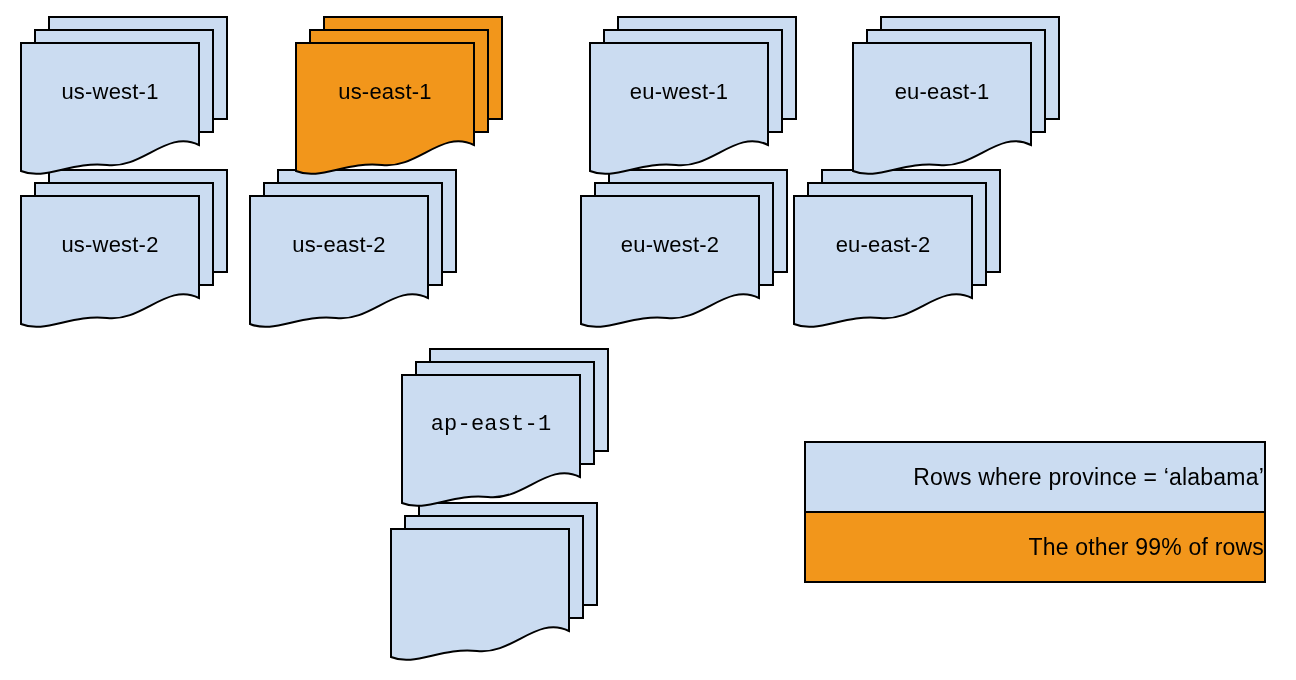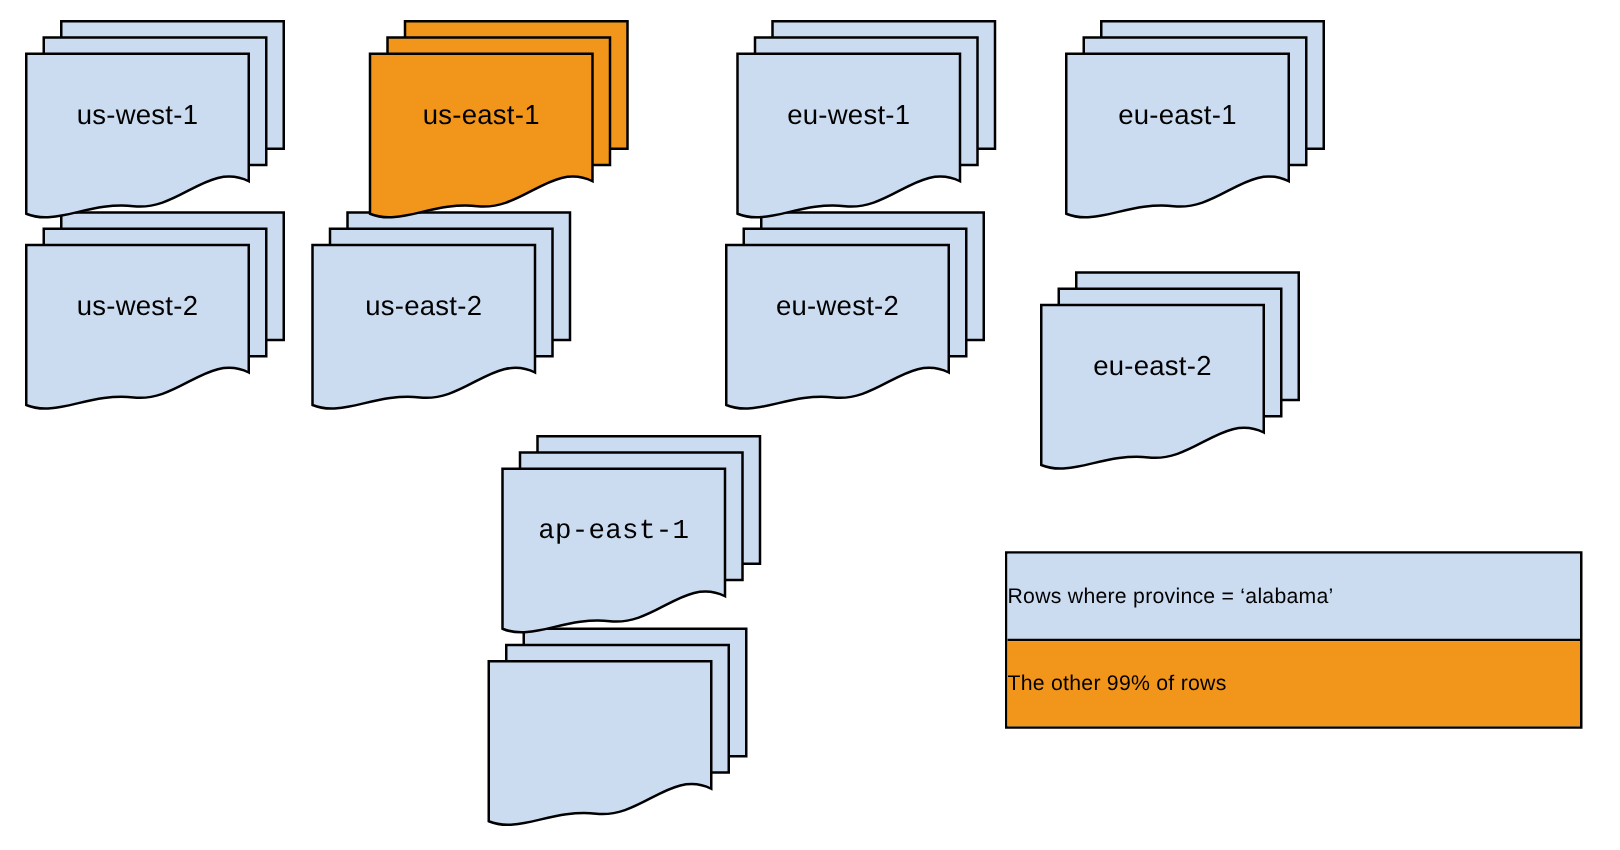--- a/index.html
+++ b/index.html
@@ -53,22 +53,22 @@
   }
   .legend {
     position: absolute;
     border: 2px solid var(--stroke, #000);
     box-sizing: border-box;
   }
   .legend-row {
     height: 68px;
     display: flex;
     align-items: center;
-    justify-content: flex-start;
-    font-size: 17px;
+    justify-content: flex-end;
+    font-size: 23px;
     letter-spacing: 0.2px;
   }
   .legend-row.blue {
     background: var(--doc-blue, #cbdcf1);
     border-bottom: 2px solid var(--stroke, #000);
   }
   .legend-row.orange {
     background: var(--doc-orange, #f2961b);
   }
 </style>
@@ -127,21 +127,21 @@
       <div class="label">us-east-2</div>
     </div>
       <div class="stack blue" style="left: 580px; top: 169px; z-index: 4;">
       <svg width="208" height="160" viewBox="0 0 208 160">
         <rect class="sheet" x="29" y="1" width="178" height="102"></rect>
         <rect class="sheet" x="15" y="14" width="178" height="102"></rect>
         <path class="front-doc" d="M1 27 L179 27 L179 129 C147 113 123 153 87 149 C51 145 25 165 1 155 Z"></path>
       </svg>
       <div class="label">eu-west-2</div>
     </div>
-      <div class="stack blue" style="left: 832px; top: 169px; z-index: 3; margin-top: 48px;">
+      <div class="stack blue" style="left: 793px; top: 169px; z-index: 3;">
       <svg width="208" height="160" viewBox="0 0 208 160">
         <rect class="sheet" x="29" y="1" width="178" height="102"></rect>
         <rect class="sheet" x="15" y="14" width="178" height="102"></rect>
         <path class="front-doc" d="M1 27 L179 27 L179 129 C147 113 123 153 87 149 C51 145 25 165 1 155 Z"></path>
       </svg>
       <div class="label">eu-east-2</div>
     </div>
       <div class="stack blue" style="left: 401px; top: 348px; z-index: 2; font-family: Liberation Mono, monospace;">
       <svg width="208" height="160" viewBox="0 0 208 160">
         <rect class="sheet" x="29" y="1" width="178" height="102"></rect>

